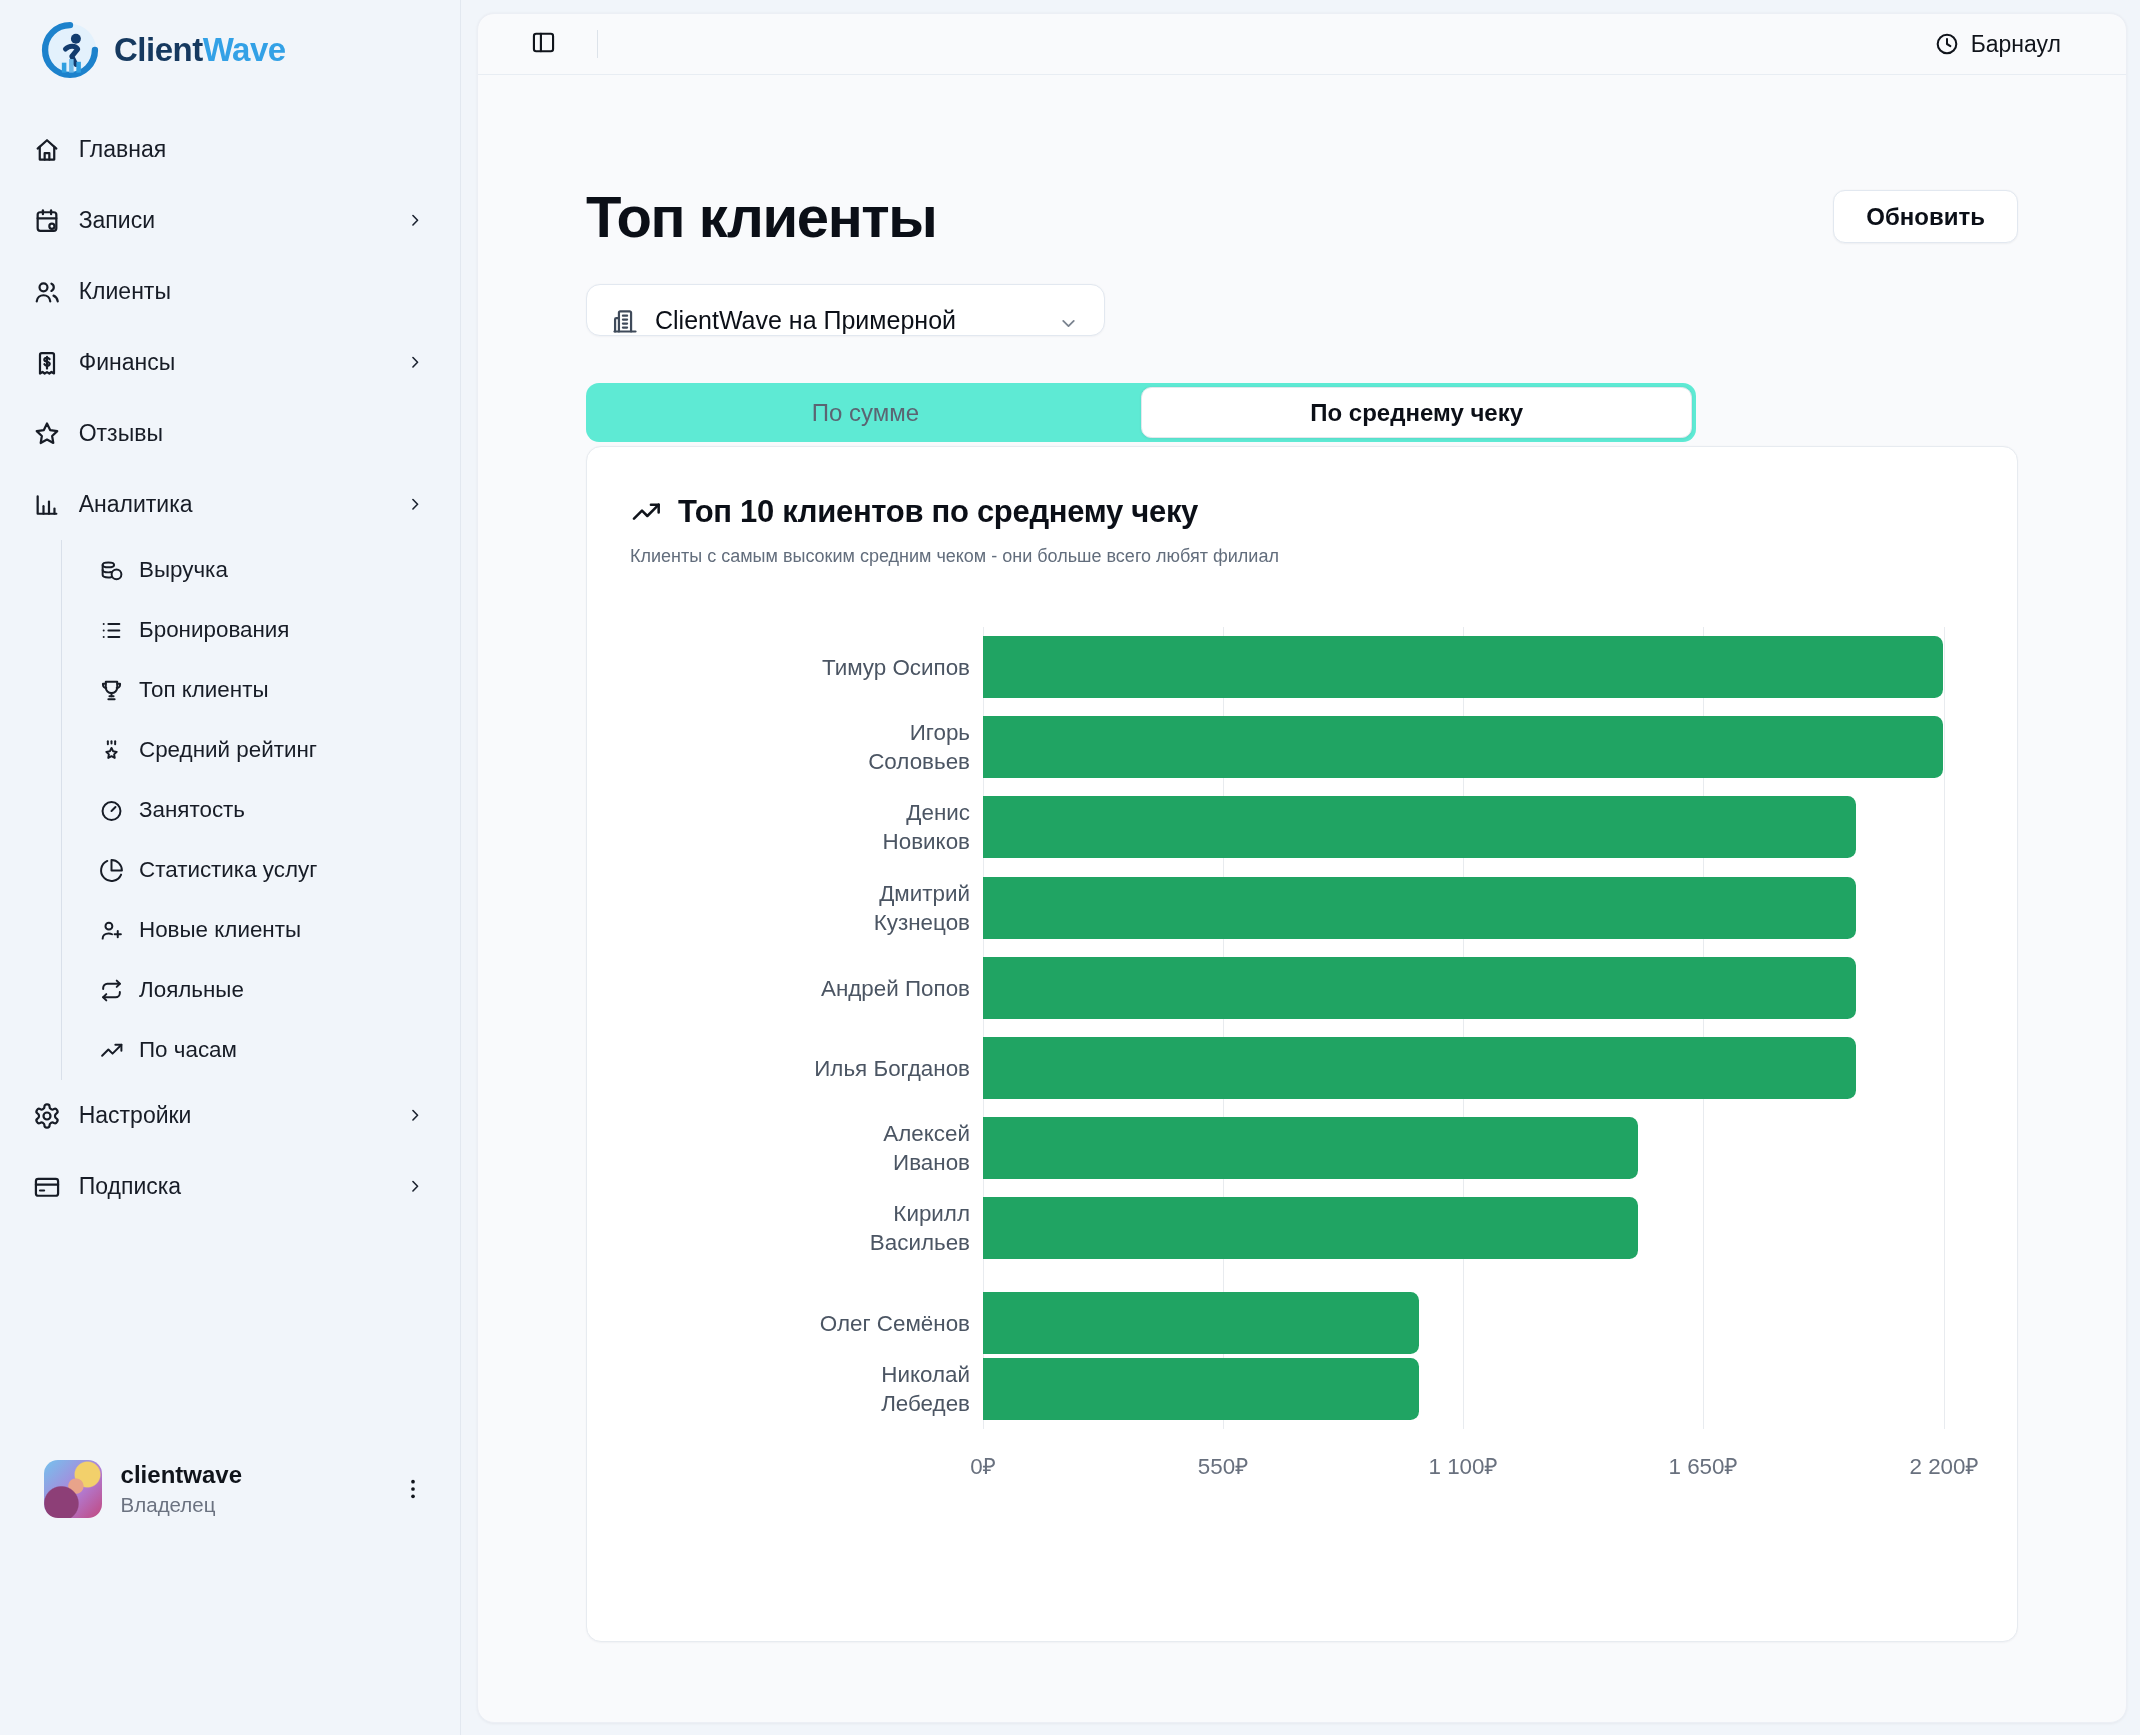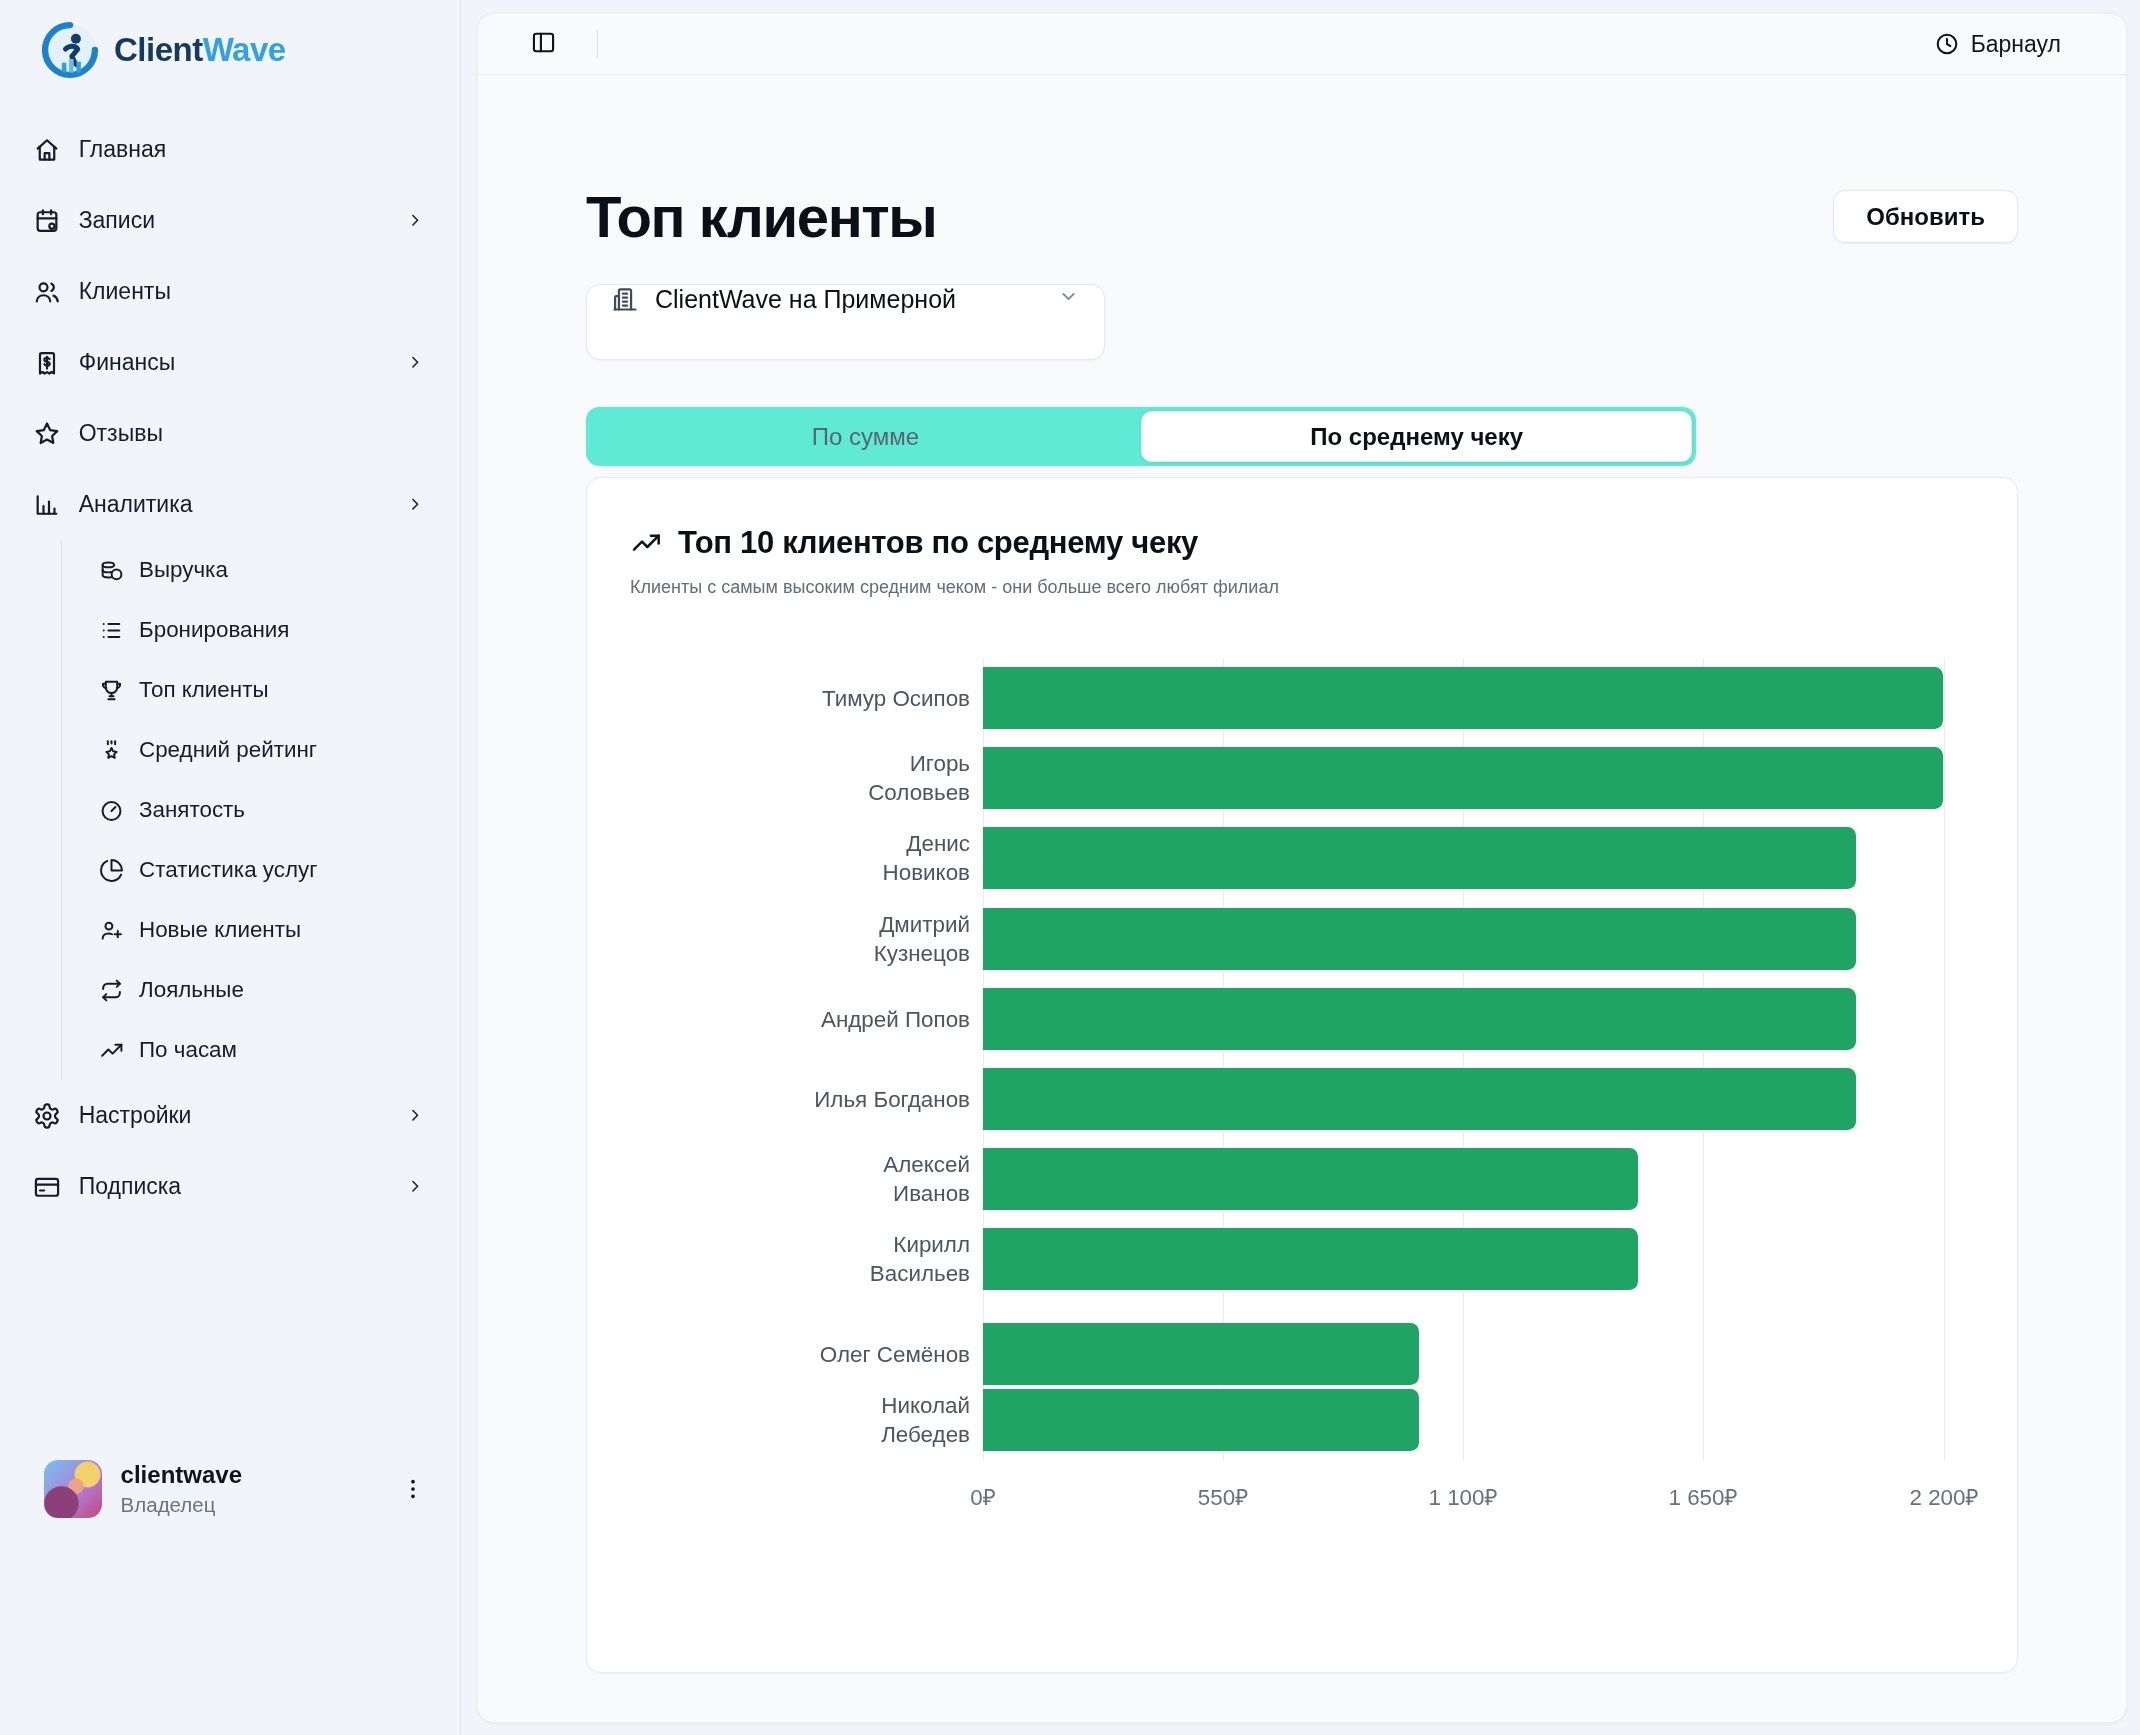--- a/index.html
+++ b/index.html
@@ -57,38 +57,38 @@
   .location-ic svg { width:26px; height:26px; }
   .location-lb { font-size:23px; font-weight:500; color:#10141b; }
 
   .content { padding:0 108px; }
   .title-row { margin-top:108px; display:flex; align-items:center; }
   .page-title { font-size:58px; font-weight:bold; letter-spacing:-1.4px; color:#0b0f17; flex:1 1 auto; }
   .refresh-btn { height:53px; padding:0 32px; background:#ffffff; border:0.9px solid #e2e8f0;
                  border-radius:12px; font-size:24px; font-weight:600; color:#0b0f17; cursor:pointer;
                  font-family:"Liberation Sans", sans-serif; box-shadow:0 0.9px 1.9px rgba(16,24,40,.05); }
 
-  .branch-select { margin-top:34px; width:519px; height:76px; background:#fff; border:0.9px solid #e2e8f0;
-                   border-radius:14px; display:flex; align-items:flex-start; padding:0 24px; cursor:pointer;
+  .branch-select { margin-top:34px; width:519px; height:52px; background:#fff; border:0.9px solid #e2e8f0;
+                   border-radius:14px; display:flex; align-items:flex-end; padding:0 24px; cursor:pointer;
                    box-shadow:0 0.9px 1.9px rgba(16,24,40,.04); }
   .branch-ic { width:28px; height:28px; color:#3f4a5a; display:flex; }
   .branch-ic svg { width:28px; height:28px; }
   .branch-lb { margin-left:16px; font-size:25px; color:#0b0f17; flex:1 1 auto; }
   .branch-ch { width:23px; height:23px; color:#7a838f; display:flex; }
   .branch-ch svg { width:23px; height:23px; }
 
   .tabs { margin-top:47px; width:1110px; height:59px; background:#5eead4; border-radius:13px;
           padding:3.7px; display:flex; }
   .tab { flex:1 1 50%; display:flex; align-items:center; justify-content:center;
          font-size:24px; color:#5b6472; border-radius:10.3px; cursor:pointer;
          border:0.9px solid transparent; background:transparent; font-family:"Liberation Sans", sans-serif; }
   .tab.active { background:#ffffff; color:#0b0f17; font-weight:bold; border-color:#e4e7ec;
                 box-shadow:0 0.9px 2.8px rgba(16,24,40,.08); }
 
-  .card { margin-top:11px; height:1196px; background:#ffffff; border:0.9px solid #e7ebf0;
+  .card { margin-top:4px; height:1196px; background:#ffffff; border:0.9px solid #e7ebf0;
           border-radius:15px; padding:47px 43px 0 43px; box-shadow:0 0.9px 1.9px rgba(16,24,40,.04); }
   .card-title-row { display:flex; align-items:center; gap:16px; }
   .card-title-ic { width:32px; height:32px; color:#10141b; display:flex; }
   .card-title-ic svg { width:32px; height:32px; }
   .card-title { font-size:31px; font-weight:bold; color:#0b0f17; letter-spacing:-0.3px; }
   .card-subtitle { margin-top:16px; font-size:18px; color:#626d7c; }
 
   
   .chart { margin-top:60px; position:relative; }
   .chart-rows { position:relative; height:802px; }

